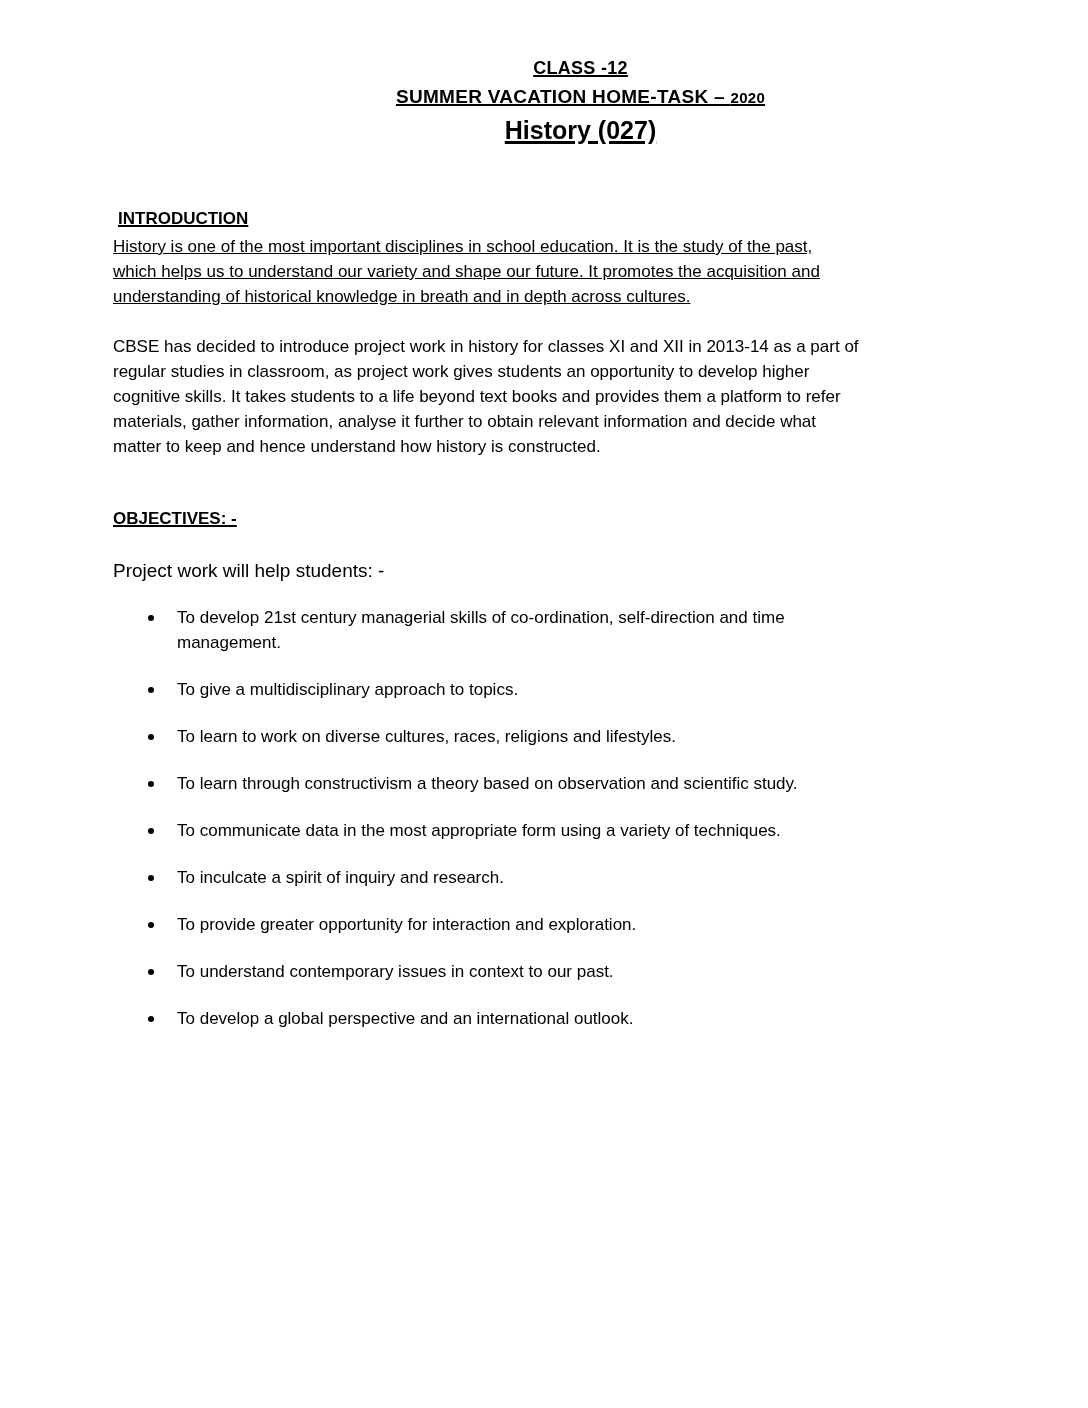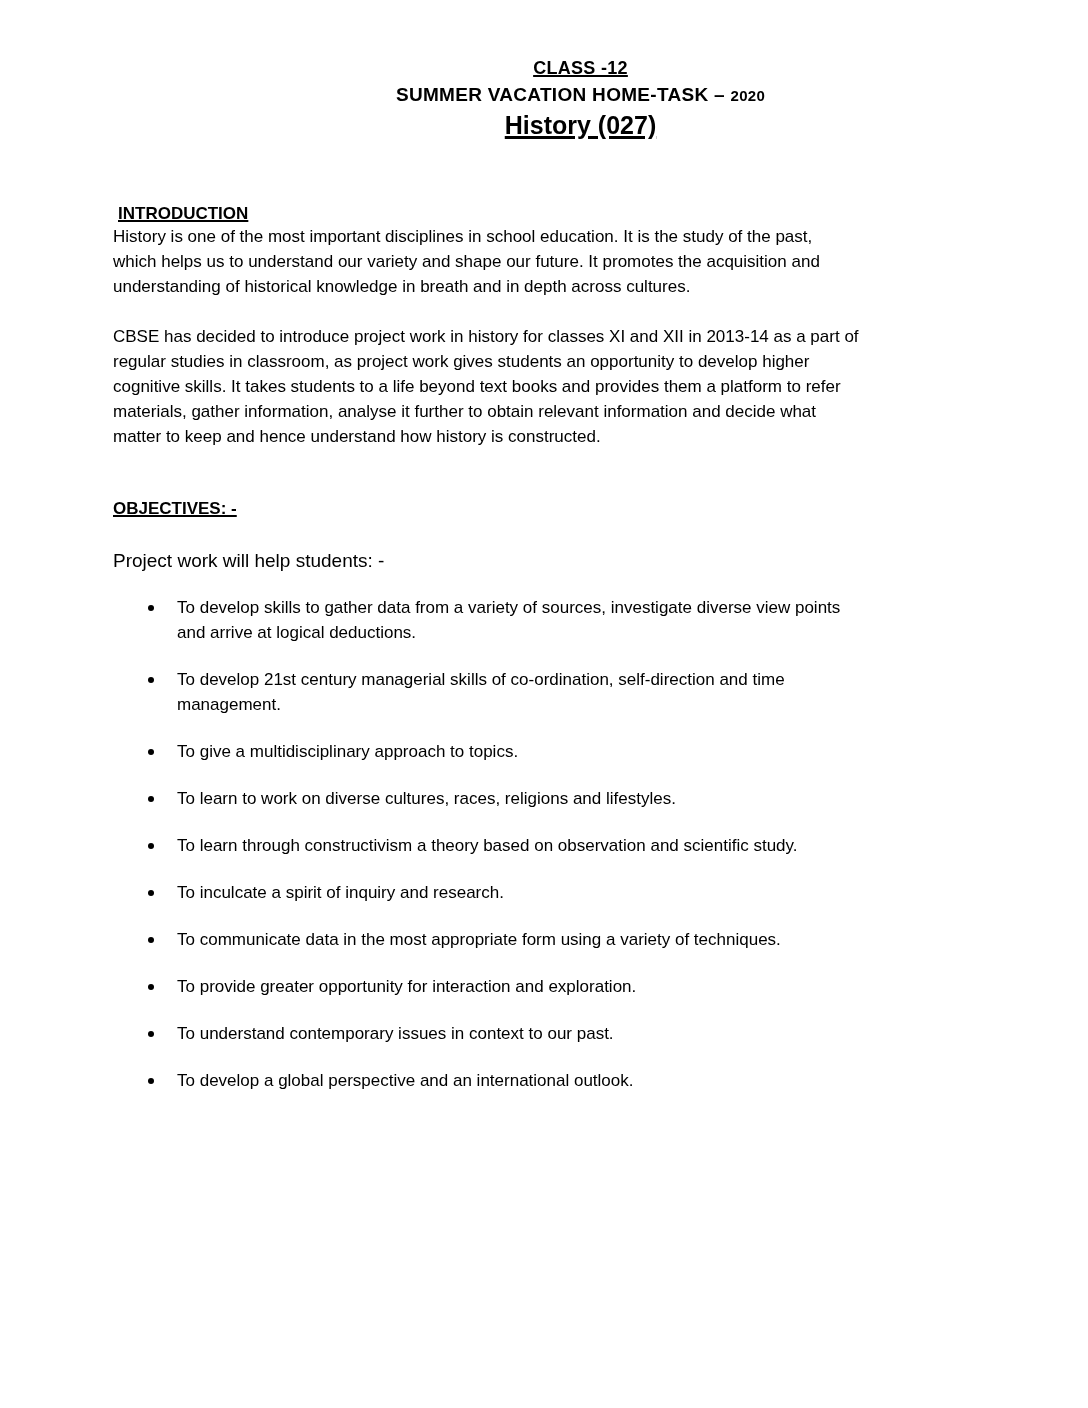--- a/index.html
+++ b/index.html
@@ -27,22 +27,23 @@
   .class-line {
     font-size: 18px;
     line-height: 26px;
     font-weight: bold;
     text-decoration: underline;
     text-decoration-thickness: 2px;
     letter-spacing: 0.3px;
   }
   .task-line {
     font-size: 19px;
-    line-height: 27px;
-    font-weight: bold;
+    line-height: 32px;
+    font-weight: bold;
+    text-decoration: underline;
     text-decoration-thickness: 2px;
     letter-spacing: 0.3px;
   }
   .task-year {
     font-size: 15px;
   }
   .subject-line {
     font-size: 25px;
     line-height: 33px;
     font-weight: bold;
@@ -61,20 +62,22 @@
     text-align: center;
   }
   .intro-heading-wrap {
     margin-top: 61px;
   }
   .body-par {
     font-size: 17px;
     line-height: 25px;
   }
   .par-1 {
+    margin-top: 5px;
+    text-decoration: underline;
   }
   .par-2 {
     margin-top: 25px;
   }
   .objectives-heading-wrap {
     margin-top: 49px;
   }
   .lead-line {
     margin-top: 29px;
     font-size: 19px;
@@ -137,27 +140,20 @@
   <div class="objectives-heading-wrap">
     <span class="section-heading" style="margin-left:0;">OBJECTIVES: -</span>
   </div>
 
   <div class="lead-line">Project work will help students: -</div>
 
   <ul class="obj-list">
     <li class="obj-item">
         <span class="bullet-dot"></span>
         <span class="obj-text">
-          <div>To develop skills to gather data from a variety of sources, investigate diverse view points</div>
-          <div>and arrive at logical deductions.</div>
-        </span>
-      </li>
-    <li class="obj-item">
-        <span class="bullet-dot"></span>
-        <span class="obj-text">
           <div>To develop 21st century managerial skills of co-ordination, self-direction and time</div>
           <div>management.</div>
         </span>
       </li>
     <li class="obj-item">
         <span class="bullet-dot"></span>
         <span class="obj-text">
           <div>To give a multidisciplinary approach to topics.</div>
         </span>
       </li>
@@ -169,32 +165,32 @@
       </li>
     <li class="obj-item">
         <span class="bullet-dot"></span>
         <span class="obj-text">
           <div>To learn through constructivism a theory based on observation and scientific study.</div>
         </span>
       </li>
     <li class="obj-item">
         <span class="bullet-dot"></span>
         <span class="obj-text">
+          <div>To communicate data in the most appropriate form using a variety of techniques.</div>
+        </span>
+      </li>
+    <li class="obj-item">
+        <span class="bullet-dot"></span>
+        <span class="obj-text">
           <div>To inculcate a spirit of inquiry and research.</div>
         </span>
       </li>
     <li class="obj-item">
         <span class="bullet-dot"></span>
         <span class="obj-text">
-          <div>To communicate data in the most appropriate form using a variety of techniques.</div>
-        </span>
-      </li>
-    <li class="obj-item">
-        <span class="bullet-dot"></span>
-        <span class="obj-text">
           <div>To provide greater opportunity for interaction and exploration.</div>
         </span>
       </li>
     <li class="obj-item">
         <span class="bullet-dot"></span>
         <span class="obj-text">
           <div>To understand contemporary issues in context to our past.</div>
         </span>
       </li>
     <li class="obj-item">

